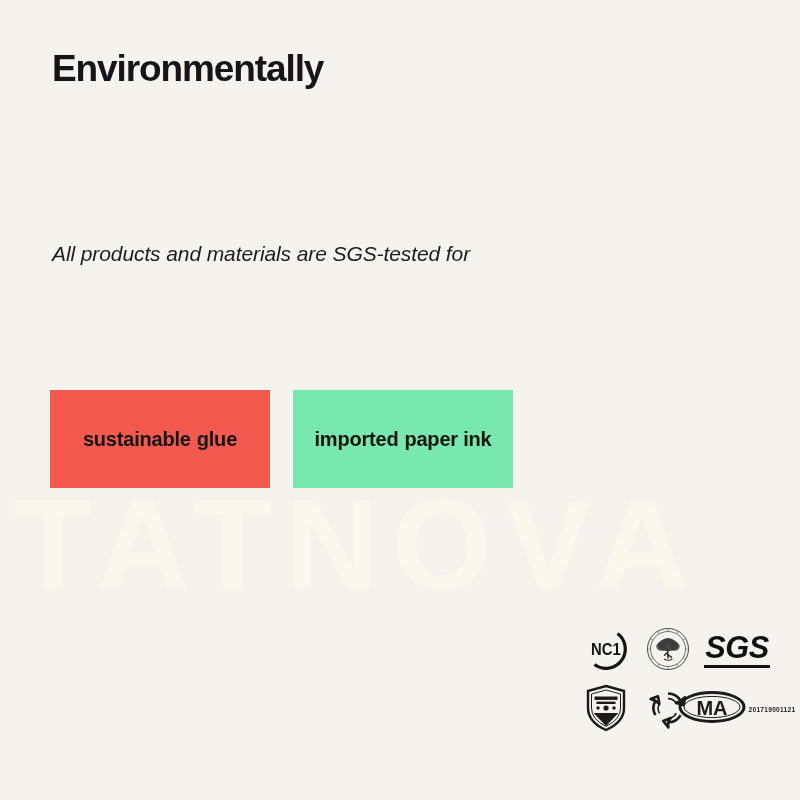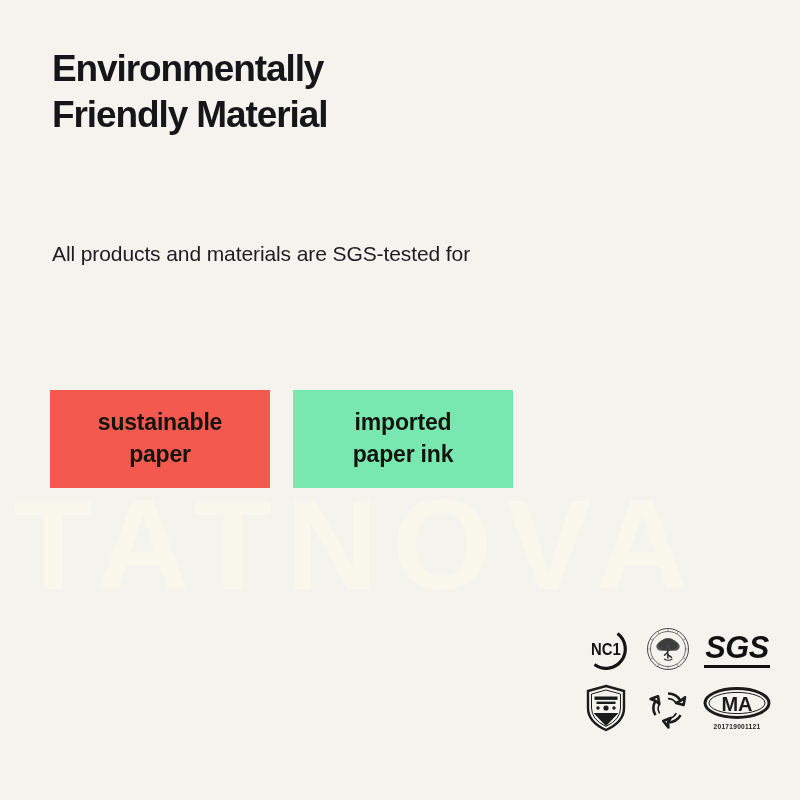--- a/index.html
+++ b/index.html
@@ -64,44 +64,44 @@
     top: 236px;
     width: 600px;
     z-index: 3;
     font-family: "Liberation Sans", sans-serif;
     font-weight: 400;
     font-size: 21px;
     line-height: 1.72;
     letter-spacing: -0.1px;
     color: #1d1d20;
   }
-  .subtitle .sb-line { display: block; }
+  .subtitle .sb-line { display: block; font-style: italic; }
 
   
   .chips {
     position: absolute;
     left: 50px;
     top: 390px;
     width: 710px;
     height: 98px;
     display: flex;
     gap: 23px;
     z-index: 3;
   }
   .chip {
     width: 220px;
     height: 98px;
     display: flex;
-    flex-direction: column;
+    flex-direction: row;
     align-items: center;
     justify-content: center;
     gap: 6px;
     font-family: "Liberation Sans", sans-serif;
     font-weight: 700;
-    font-size: 23px;
+    font-size: 20px;
     letter-spacing: -0.2px;
     color: #14140f;
     box-sizing: border-box;
   }
   .chip span { display: block; text-align: center; line-height: 1.12; }
 
   
   .certs {
     position: absolute;
     left: 575px;
@@ -142,21 +142,21 @@
   }
   .sgs-rule {
     width: 66px;
     height: 3px;
     background: #111;
     margin-top: 2px;
   }
 
   .ma-wrap {
     display: flex;
-    flex-direction: column;
+    flex-direction: row;
     align-items: center;
   }
   .ma-code {
     font-family: "Liberation Sans", sans-serif;
     font-weight: 700;
     font-size: 7px;
     letter-spacing: 0.3px;
     color: #1a1a1a;
     margin-top: 2px;
     transform: scaleX(0.94);
@@ -164,32 +164,31 @@
 </style>
 </head>
 <body>
 
 <div id="page" style="background-color: rgb(244, 243, 238);">
 
   <div class="watermark" style="color: rgb(250, 248, 236);">TATNOVA</div>
 
   <div class="headline" style="color: rgb(22, 22, 26);">
     <span class="hl-line">Environmentally</span>
-    <span class="hl-line">Friendly Material</span>
   </div>
 
   <div class="subtitle" style="color: rgb(29, 29, 32);">
     <span class="sb-line">All products and materials are SGS-tested for</span>
   </div>
 
   <div class="chips">
 
     <div class="chip" style="background-color: rgb(244, 89, 79);">
       <span>sustainable</span>
-      <span>paper</span>
+      <span>glue</span>
     </div>
 
     <div class="chip" style="background-color: rgb(120, 232, 176); align-items: center;">
       <span>imported</span>
       <span>paper ink</span>
     </div>
 
 
   </div>
 

